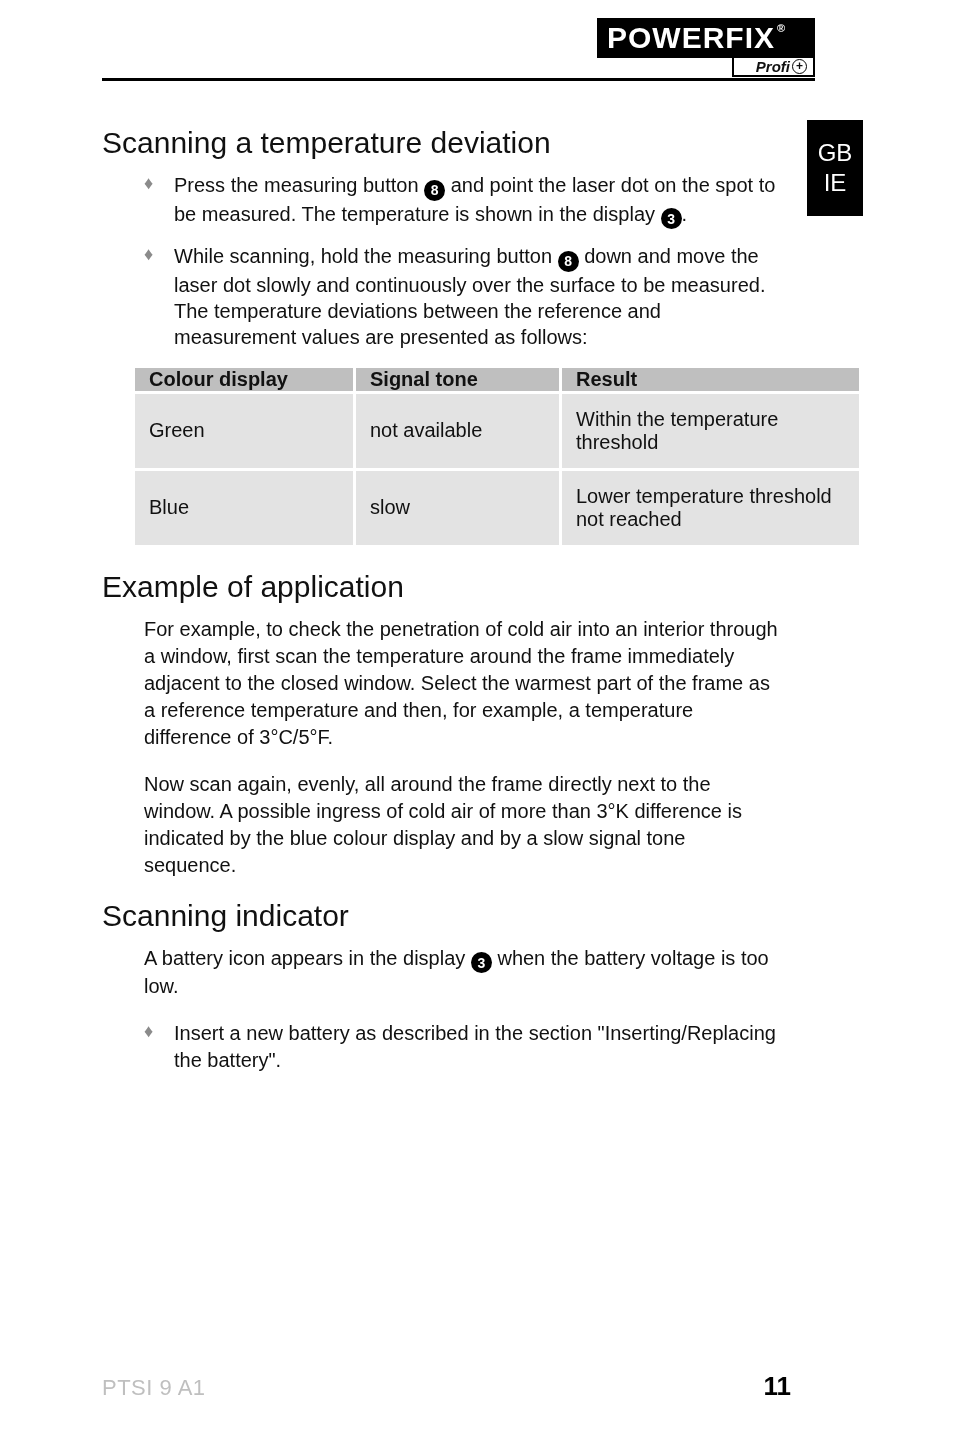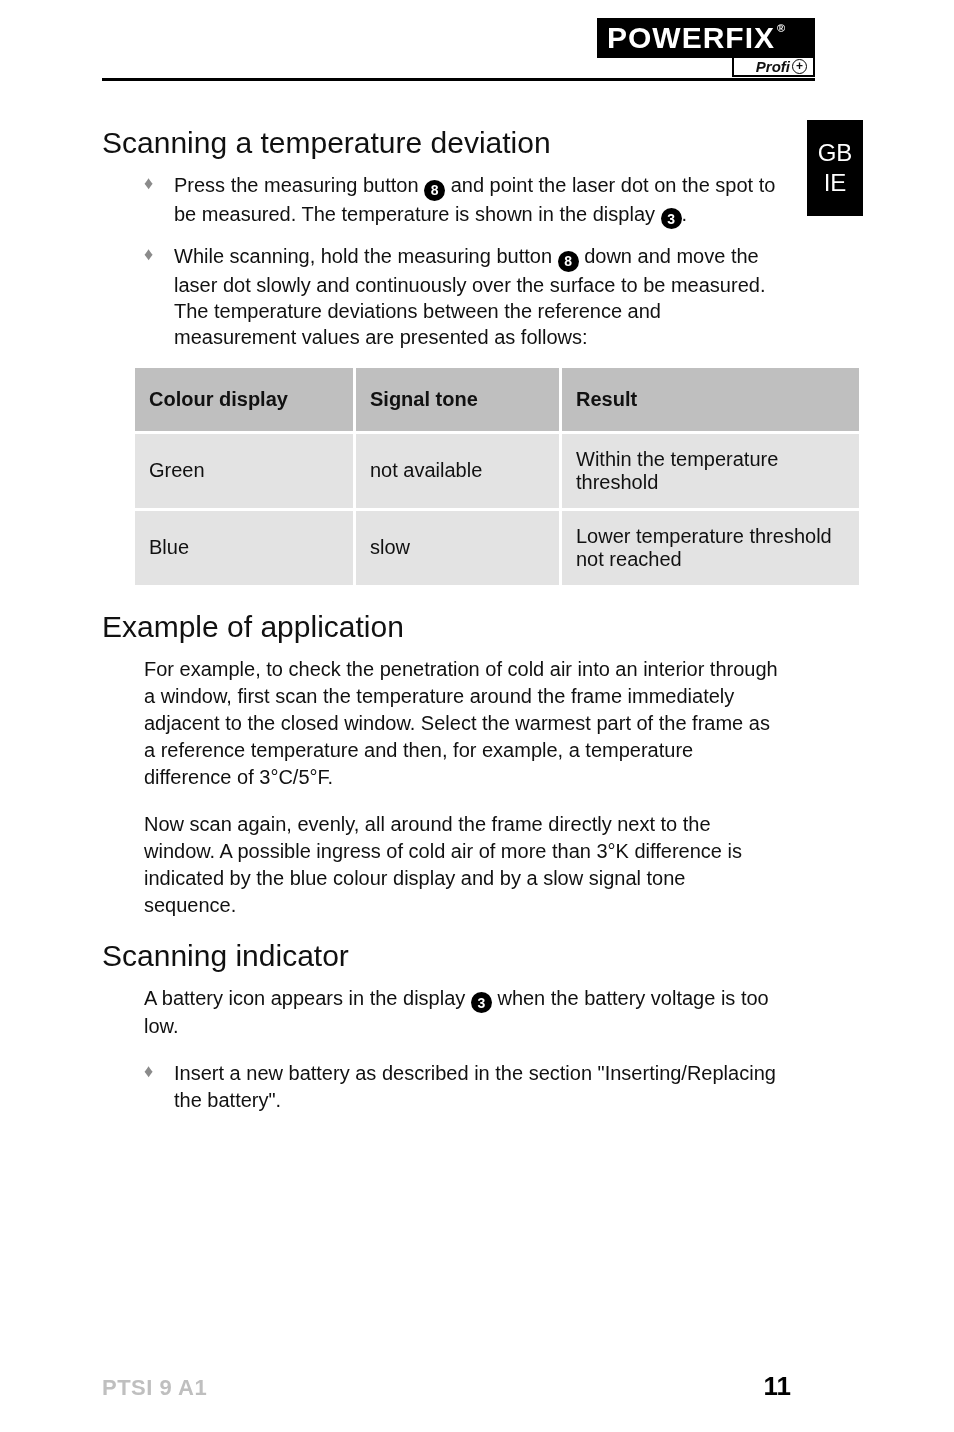--- a/index.html
+++ b/index.html
@@ -152,21 +152,21 @@
   table.dev-table {
     border-collapse: separate;
     border-spacing: 3px;
     margin: 4px 0 22px 30px;
     width: 730px;
   }
   table.dev-table th {
     background: #bfbfbf;
     font-weight: 900;
     text-align: left;
-    padding: 20px 14px;
+    padding: 0 14px;
     font-size: 20px;
     vertical-align: middle;
   }
   table.dev-table td {
     background: #e3e3e3;
     padding: 14px 14px;
     font-size: 20px;
     vertical-align: middle;
   }
   .para {
@@ -178,21 +178,21 @@
     position: absolute;
     left: 102px;
     right: 72px;
     bottom: 30px;
     display: flex;
     justify-content: space-between;
     align-items: baseline;
   }
   .footer-left {
     color: #bfbfbf;
-    font-weight: 700;
+    font-weight: 400;
     font-size: 22px;
     letter-spacing: 0.5px;
   }
   .footer-right {
     color: #000;
     font-weight: 900;
     font-size: 26px;
   }
   .sec-gap { margin-top: 26px; }
 </style>

